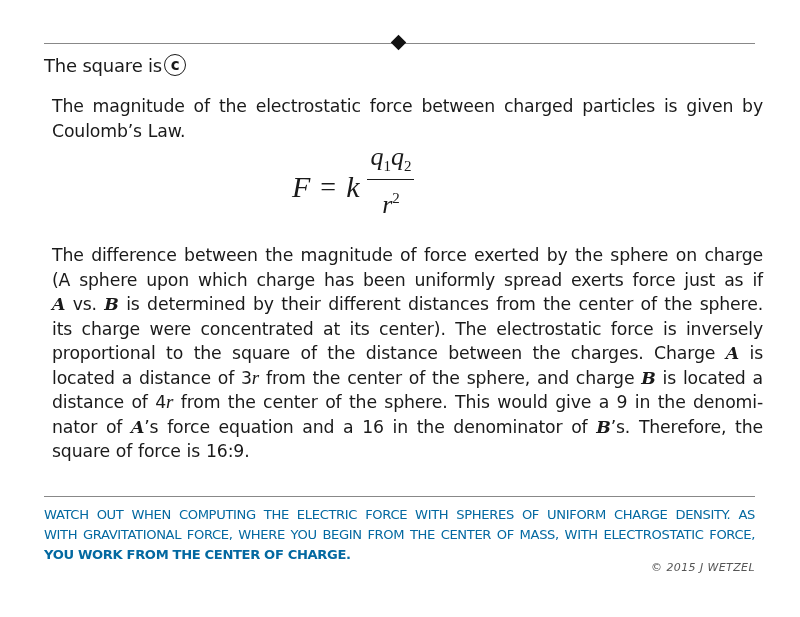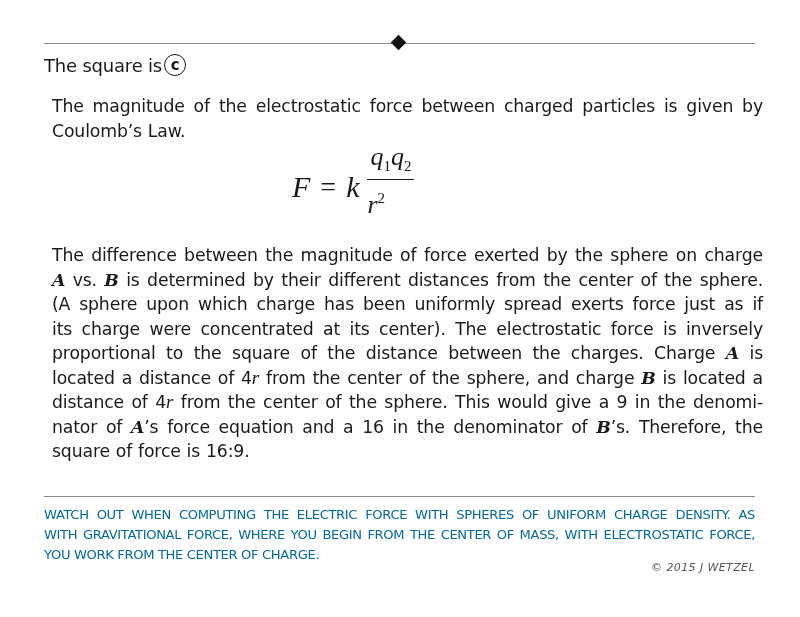--- a/index.html
+++ b/index.html
@@ -100,20 +100,21 @@
       height: 54px;
     }
     .formula .eq {
       font-style: normal;
       margin: 0 10px;
       font-size: 28px;
     }
     .frac {
       display: inline-flex;
       flex-direction: column;
+      align-items: center;
       margin-left: 8px;
       position: relative;
       top: -4px;
     }
     .frac .num {
       font-size: 26px;
       line-height: 26px;
       padding: 0 3px;
       border-bottom: 1.4px solid #1a1a1a;
     }
@@ -135,21 +136,21 @@
       position: absolute;
       left: 0;
       top: 505px;
       width: 711px;
       font-size: 13.1px;
       line-height: 20px;
       letter-spacing: -0.35px;
       color: #0369a1;
     }
     .note .line { text-align-last: justify; }
-    .note .line.last { text-align-last: left; }
+    .note .line.last { text-align-last: left; font-weight: bold; }
     .copyright {
       position: absolute;
       right: 0;
       top: 561px;
       font-size: 11px;
       font-style: italic;
       color: #555555;
       letter-spacing: 0.4px;
     }
   </style>
@@ -175,25 +176,25 @@
     <span class="eq">=</span>
     <span>k</span>
     <span class="frac">
       <span class="num"><span>q</span><sub>1</sub><span>q</span><sub>2</sub></span>
       <span class="den"><span>r</span><sup>2</sup></span>
     </span>
   </div>
 
   <div class="para para2">
     <span class="line">The difference between the magnitude of force exerted by the sphere on charge</span>
+    <span class="line">(A  sphere upon which charge has been uniformly spread exerts force just as if</span>
     <span class="line"><span class="bi">A</span><span> vs. </span><span class="bi">B</span><span> is determined by their different distances from the center of the sphere.</span></span>
-    <span class="line">(A  sphere upon which charge has been uniformly spread exerts force just as if</span>
     <span class="line">its charge were concentrated at its center).   The electrostatic force is inversely</span>
     <span class="line"><span>proportional to the square of the distance between the charges.  Charge </span><span class="bi">A</span><span> is</span></span>
-    <span class="line"><span>located a distance of 4</span><span class="it">r</span><span> from the center of the sphere, and charge </span><span class="bi">B</span><span> is located a</span></span>
+    <span class="line"><span>located a distance of 3</span><span class="it">r</span><span> from the center of the sphere, and charge </span><span class="bi">B</span><span> is located a</span></span>
     <span class="line"><span>distance of 4</span><span class="it">r</span><span> from the center of the sphere.  This would give a 9 in the denomi-</span></span>
     <span class="line"><span>nator of </span><span class="bi">A</span><span>’s force equation and a 16 in the denominator of </span><span class="bi">B</span><span>’s.  Therefore, the</span></span>
     <span class="line last">square of force is 16:9.</span>
   </div>
 
   <div class="bottom-rule"></div>
 
   <div class="note">
     <span class="line">WATCH OUT WHEN COMPUTING THE ELECTRIC FORCE WITH SPHERES OF UNIFORM CHARGE DENSITY.   AS</span>
     <span class="line">WITH GRAVITATIONAL FORCE, WHERE YOU BEGIN FROM THE CENTER OF MASS, WITH ELECTROSTATIC FORCE,</span>

